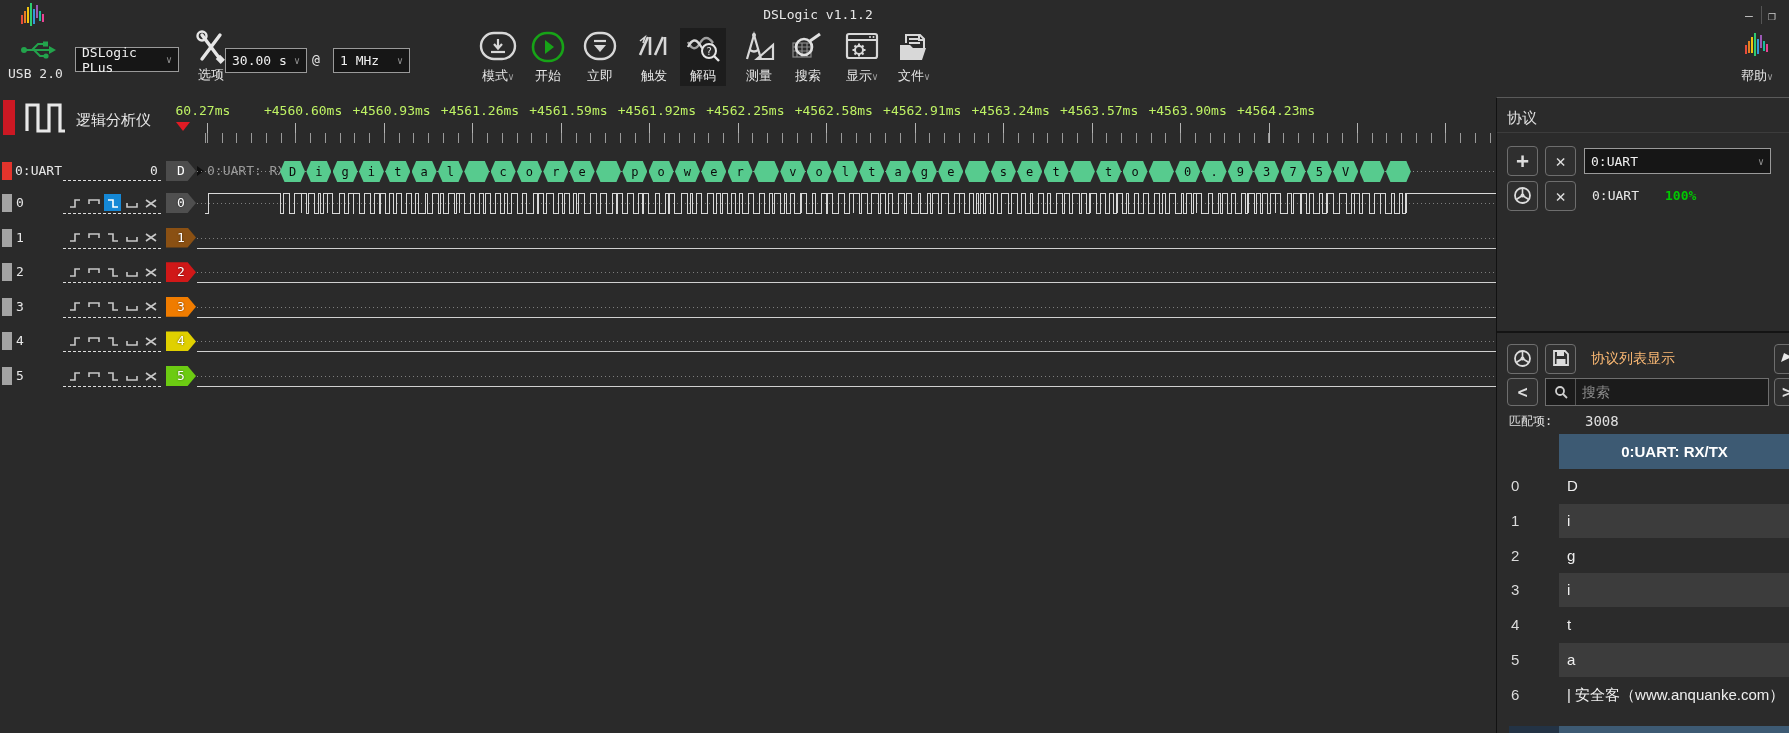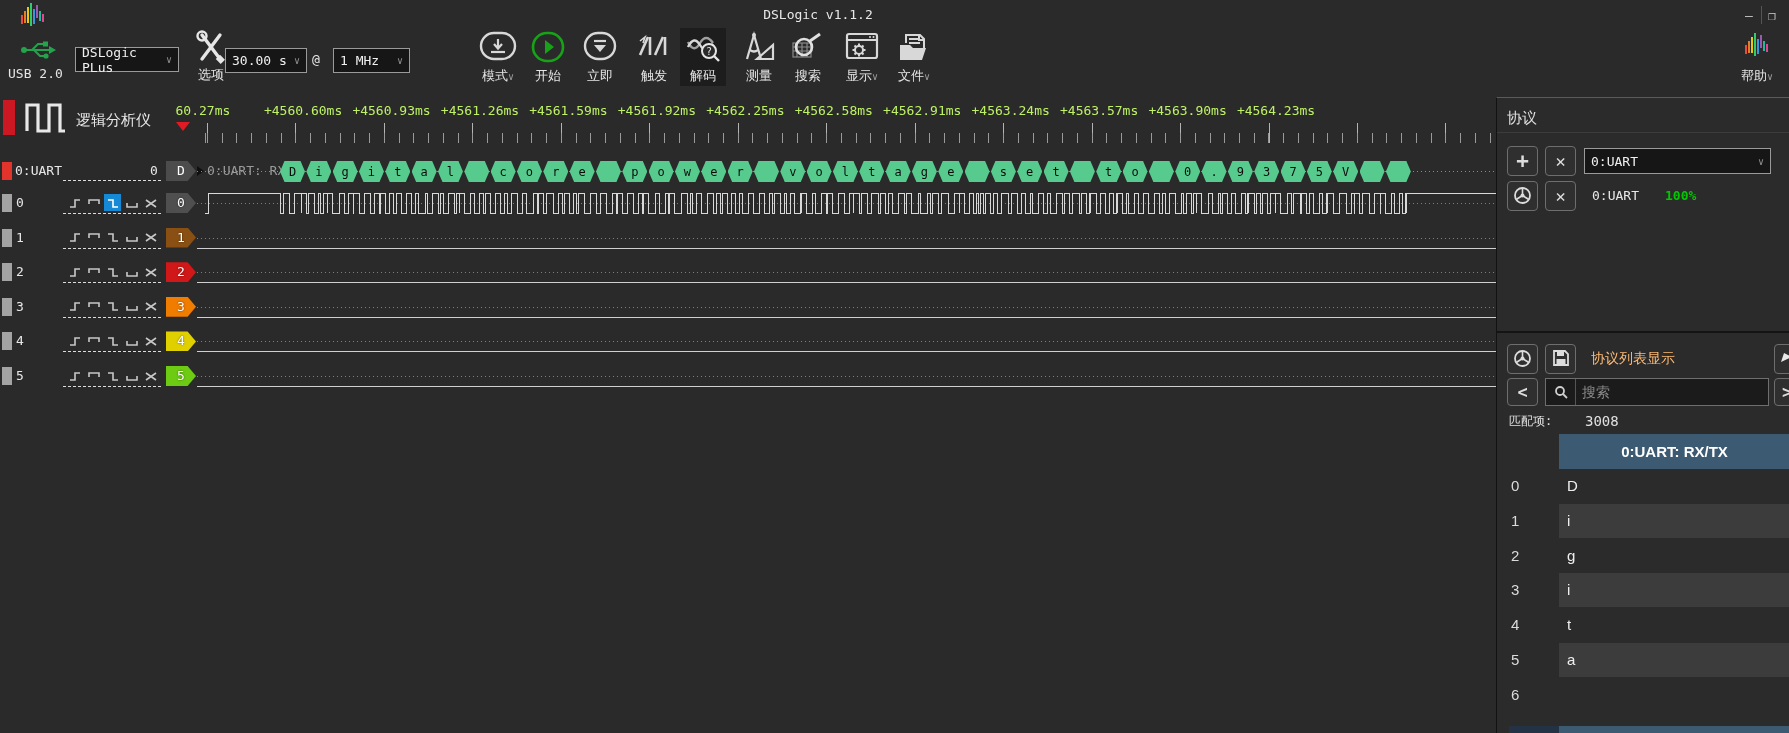--- a/index.html
+++ b/index.html
@@ -703,17 +703,18 @@
       <div class="trow" style="--i: 4; --index: 4; --value: t;">
       <span class="tidx">4</span>
       <span class="tcell">t</span>
     </div>
       <div class="trow" style="--i: 5; --index: 5; --value: a;">
       <span class="tidx">5</span>
       <span class="tcell">a</span>
     </div>
       <div class="trow" style="--i: 6; --index: 6; --value: | 安全客（www.anquanke.com）;">
       <span class="tidx">6</span>
+      <span class="tcell">| 安全客（www.anquanke.com）</span>
     </div>
     </div>
   <div class="abs strip-num"></div>
   <div class="abs strip-val"></div>
 </div>
 
 </body></html>

